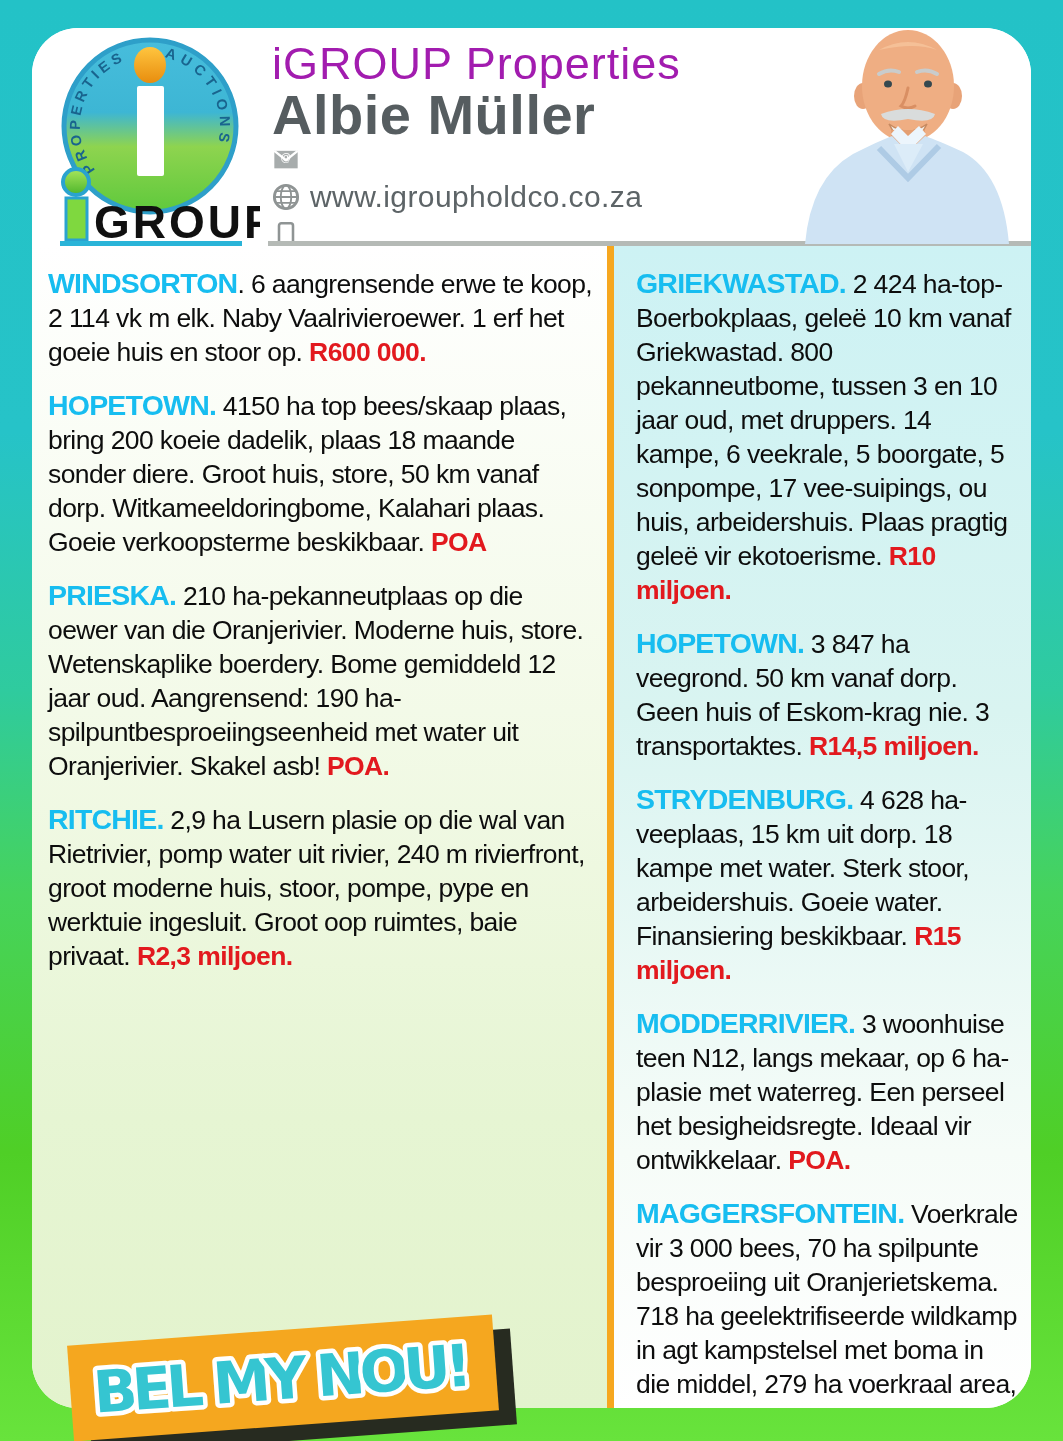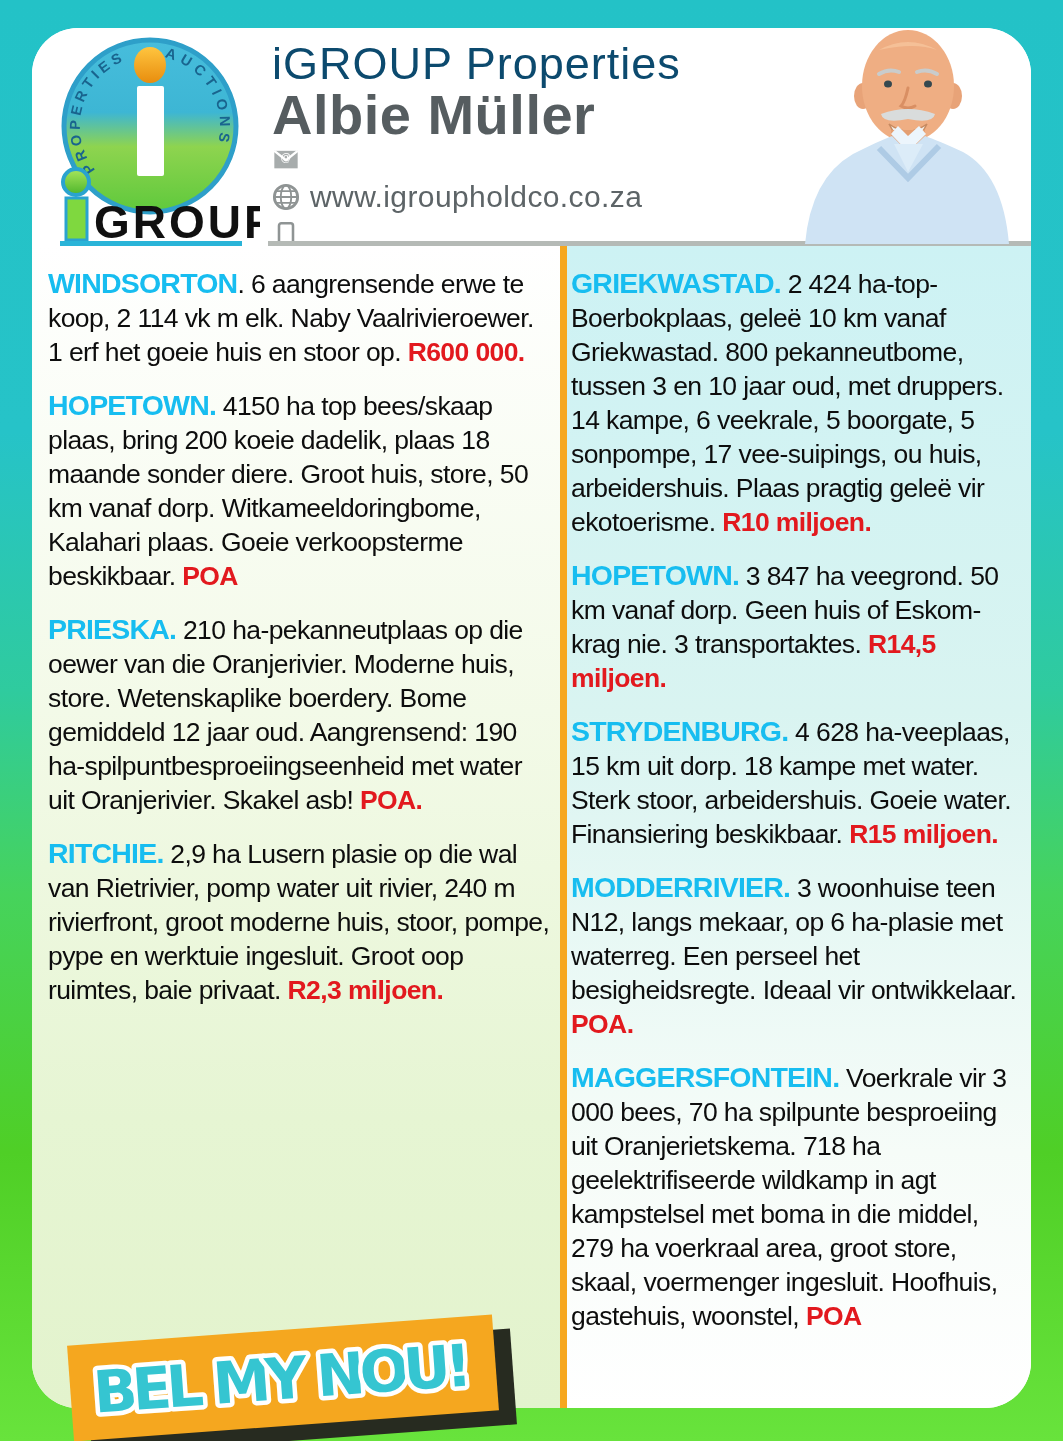--- a/index.html
+++ b/index.html
@@ -11,36 +11,36 @@
   
   .card{
     position:absolute;left:32px;top:28px;width:999px;height:1380px;
     background:#ffffff;border-radius:46px;overflow:hidden;
   }
   
   .header{position:absolute;top:0;left:0;right:0;height:219px;background:#fff;}
   .gray-line{position:absolute;left:236px;right:0;top:213px;height:5px;background:#b5bab6;}
   .logo-svg{position:absolute;left:14px;top:6px;width:214px;height:212px;}
   .head-text{position:absolute;left:240px;top:10px;}
-  .company{font-size:45px;color:#0c4a6e;letter-spacing:1px;line-height:52px;}
+  .company{font-size:45px;color:#a21caf;letter-spacing:1px;line-height:52px;}
   .agent{font-size:56px;font-weight:bold;color:#565d60;letter-spacing:0.5px;line-height:50px;}
   .contact-row{display:flex;align-items:center;gap:10px;height:38px;color:#5d6467;font-size:30px;letter-spacing:0.4px;}
   .contact-row .cicon{width:28px;height:28px;flex:0 0 28px;}
   
   .photo{position:absolute;left:795px;top:12px;width:222px;height:232px;z-index:4;}
   
   .cols{position:absolute;top:218px;left:0;right:0;bottom:0;display:flex;}
   .col{box-sizing:border-box;}
   .col.left{
-    width:528px;padding:20px 10px 0 16px;
+    width:575px;padding:20px 10px 0 16px;
     background:linear-gradient(180deg,#ffffff 0%,#f3fae8 40%,#e6f5d3 75%,#e3f3cd 100%);
   }
   .divider{width:7px;background:#f6a71f;}
   .col.right{
-    flex:1;padding:20px 12px 0 4px;
+    flex:1;padding:20px 12px 0 22px;
     background:linear-gradient(180deg,#cdf2f4 0%,#d9f4f1 40%,#f6fcf8 78%,#ffffff 100%);
   }
   .listing{margin:0 0 19px 0;font-size:26.5px;line-height:34px;letter-spacing:-0.6px;color:#0d0d0d;}
   .l-name{font-weight:bold;color:#17bdf0;font-size:28.5px;letter-spacing:-0.8px;}
   .l-price{font-weight:bold;color:#e2191e;}
   
   .banner-shadow{
     position:absolute;left:88px;top:1344px;width:426px;height:96px;
     background:#272b20;transform:rotate(-4.2deg);z-index:5;
   }

